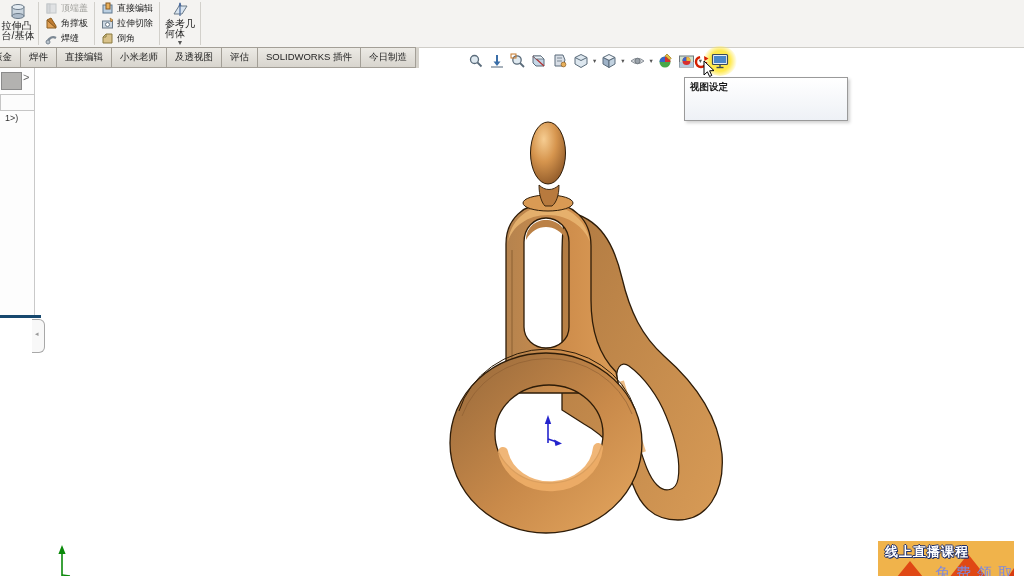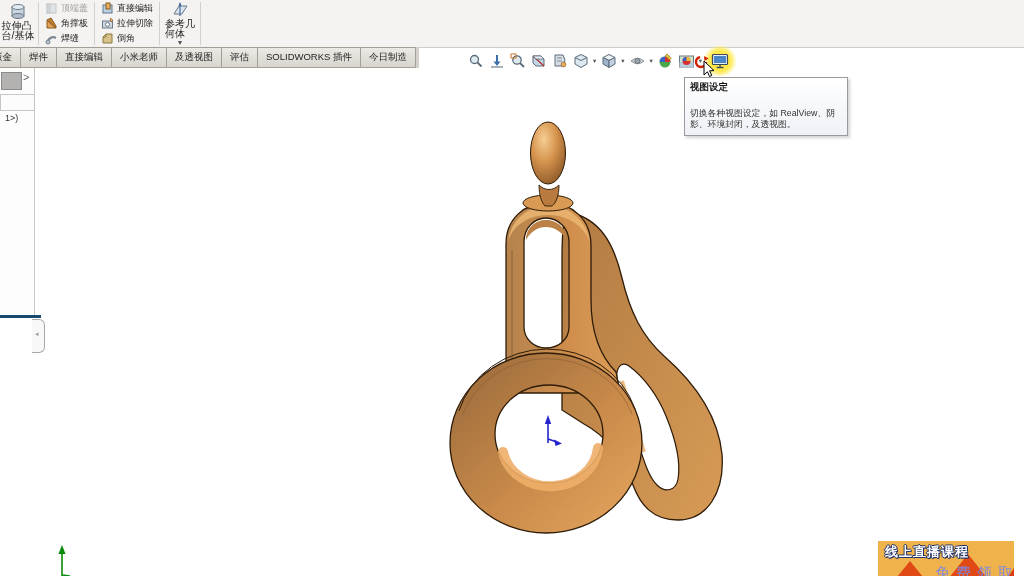--- a/index.html
+++ b/index.html
@@ -34,21 +34,21 @@
   .headsup{position:absolute;left:466px;top:50px;height:22px;display:flex;align-items:center;gap:2px;z-index:5;}
   .hbtn{width:19px;height:19px;display:flex;align-items:center;justify-content:center;cursor:pointer;}
   .caret{font-size:6.5px;color:#555;margin:0 1px;cursor:pointer;}
   .hl-wrap{position:relative;width:30px;height:26px;display:flex;align-items:center;justify-content:center;}
   .hl-wrap::before{content:"";position:absolute;inset:-2px;background:radial-gradient(circle,#ffe94d 0%,#ffe94d 45%,rgba(255,233,77,0) 75%);border-radius:50%;}
   .hl-wrap svg{position:relative;}
   .cursor-ovr{position:absolute;left:692px;top:53px;z-index:9;}
   
   .tooltip{position:absolute;left:684px;top:77px;width:152px;z-index:8;background:linear-gradient(#ffffff,#eef1f6);
            border:1px solid #9a9a9a;box-shadow:2px 2px 3px rgba(0,0,0,.18);padding:3px 5px 5px 5px;}
-  .tooltip .tt-title{font-size:9.5px;font-weight:bold;color:#1a1a1a;margin-bottom:14px;}
+  .tooltip .tt-title{font-size:9.5px;font-weight:bold;color:#1a1a1a;margin-bottom:21px;}
   .tooltip .tt-body{font-size:8.8px;line-height:11px;color:#333;}
   
   .banner{position:absolute;left:878px;top:541px;width:136px;height:57px;background:#f0b34b;overflow:hidden;z-index:7;}
   .banner .wm1{position:absolute;left:7px;top:2px;font-size:13px;font-weight:bold;color:#fff;letter-spacing:1px;z-index:2;
                text-shadow:-1px 0 #20306a,1px 0 #20306a,0 -1px #20306a,0 1px #20306a,1px 1px #20306a;}
   .banner .wm2{position:absolute;left:57px;top:23px;font-size:15px;font-weight:normal;color:#7c88e0;letter-spacing:6px;white-space:nowrap;z-index:3;}
   .banner svg{position:absolute;left:0;top:0;z-index:1;}
   
   .gfx{position:absolute;inset:0;z-index:1;}
 </style>
@@ -313,21 +313,20 @@
   </div>
 
   <svg class="cursor-ovr" width="26" height="26" viewBox="0 0 26 26">
     <circle cx="9" cy="9" r="5" fill="none" stroke="#d42000" stroke-width="2.4" stroke-dasharray="22 9"></circle>
     <polygon points="12,3 16.5,5.5 12.5,8" fill="#d42000"></polygon>
     <polygon points="12,8 12,22 15.4,18.8 17.6,23.5 19.8,22.4 17.6,17.8 22,17.6" fill="#ffffff" stroke="#000000" stroke-width="1"></polygon>
   </svg>
 
   <div class="tooltip">
     <div class="tt-title">视图设定</div>
-    <div class="tt-body">切换各种视图设定，如 RealView、阴影、环境封闭，及透视图。</div>
   </div>
 
   <div class="banner">
     <svg width="146" height="57" viewBox="0 0 146 57">
       <polygon points="2,57 32,20 62,57" fill="#e04814"></polygon>
       <polygon points="55,57 90,13 125,57" fill="#e04814"></polygon>
       <polygon points="116,57 138,24 146,32 146,57" fill="#d83c10"></polygon>
       <polygon points="30,57 48,38 66,57" fill="#c23408"></polygon>
     </svg>
     <div class="wm1">线上直播课程</div>

